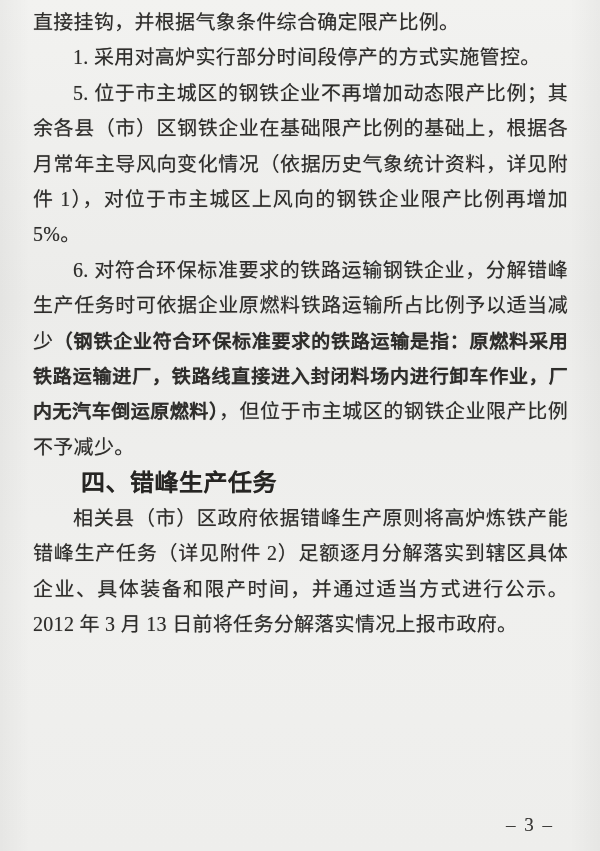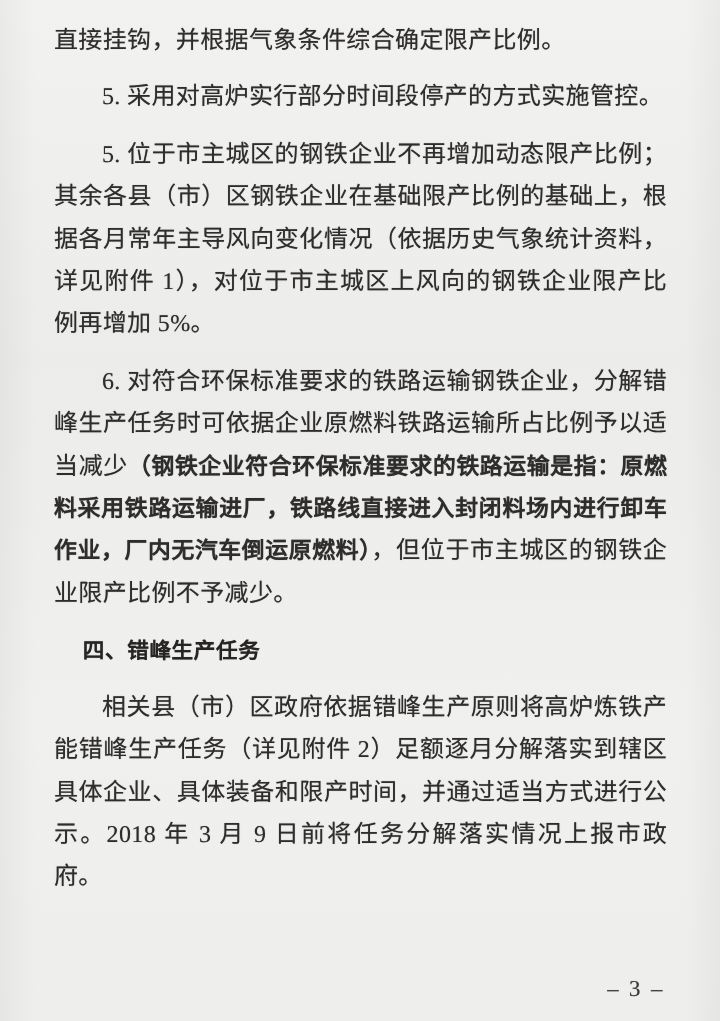--- a/index.html
+++ b/index.html
@@ -21,21 +21,21 @@
     padding: 5px 32px 0 33px;
     color: #2e2d2b;
     background:
       linear-gradient(90deg, rgba(0,0,0,0.035) 0%, rgba(0,0,0,0) 5%, rgba(0,0,0,0) 95%, rgba(0,0,0,0.035) 100%),
       linear-gradient(180deg, #f2f2f0 0%, #ececea 35%, #f0f0ee 70%, #eeeeec 100%);
   }
   .body-text {
     width: 535px;
   }
   .para {
-    margin: 12px;
+    margin: 0;
     font-size: 20px;
     line-height: 35.4px;
     letter-spacing: 0.3px;
     text-align: justify;
     text-justify: inter-ideograph;
     text-indent: 2em;
     text-shadow: 0 0 0.7px rgba(55,53,50,0.55);
   }
   .para.no-indent {
     text-indent: 0;
@@ -43,21 +43,21 @@
   .run {
     font-weight: normal;
   }
   .run.bold {
     font-weight: 700;
     font-family: "Liberation Sans", "DejaVu Sans", sans-serif;
     font-size: 19px;
   }
   .section-heading {
     margin: 0;
-    font-size: 18px;
+    font-size: 24px;
     line-height: 35.4px;
     letter-spacing: 0.5px;
     text-indent: 2em;
     font-weight: 700;
     font-family: "Liberation Sans", "DejaVu Sans", sans-serif;
     color: #262523;
     text-shadow: 0 0 0.6px rgba(45,44,42,0.5);
   }
   .page-footer {
     position: absolute;
@@ -71,28 +71,28 @@
 </style>
 </head>
 <body>
 
 <div class="page">
   <div class="body-text">
 
     <p class="para no-indent"><span class="run">直接挂钩，并根据气象条件综合确定限产比例。</span></p>
 
 
-    <p class="para"><span class="run">5. 采用对高炉实行部分时间段停产的方式实施管控。</span></p>
+    <p class="para"><span class="run">1. 采用对高炉实行部分时间段停产的方式实施管控。</span></p>
 
 
     <p class="para"><span class="run">5. 位于市主城区的钢铁企业不再增加动态限产比例；其余各县（市）区钢铁企业在基础限产比例的基础上，根据各月常年主导风向变化情况（依据历史气象统计资料，详见附件 1），对位于市主城区上风向的钢铁企业限产比例再增加 5%。</span></p>
 
     <p class="para"><span class="run">6. 对符合环保标准要求的铁路运输钢铁企业，分解错峰生产任务时可依据企业原燃料铁路运输所占比例予以适当减少</span><span class="run bold">（钢铁企业符合环保标准要求的铁路运输是指：原燃料采用铁路运输进厂，铁路线直接进入封闭料场内进行卸车作业，厂内无汽车倒运原燃料）</span><span class="run">，但位于市主城区的钢铁企业限产比例不予减少。</span></p>
 
 
     <h2 class="section-heading">四、错峰生产任务</h2>
 
-    <p class="para"><span class="run">相关县（市）区政府依据错峰生产原则将高炉炼铁产能错峰生产任务（详见附件 2）足额逐月分解落实到辖区具体企业、具体装备和限产时间，并通过适当方式进行公示。2018 年 3 月 9 日前将任务分解落实情况上报市政府。</span></p>
+    <p class="para"><span class="run">相关县（市）区政府依据错峰生产原则将高炉炼铁产能错峰生产任务（详见附件 2）足额逐月分解落实到辖区具体企业、具体装备和限产时间，并通过适当方式进行公示。2012 年 3 月 13 日前将任务分解落实情况上报市政府。</span></p>
 
   </div>
 
   <div class="page-footer">– 3 –</div>
 </div>
 
 </body></html>

